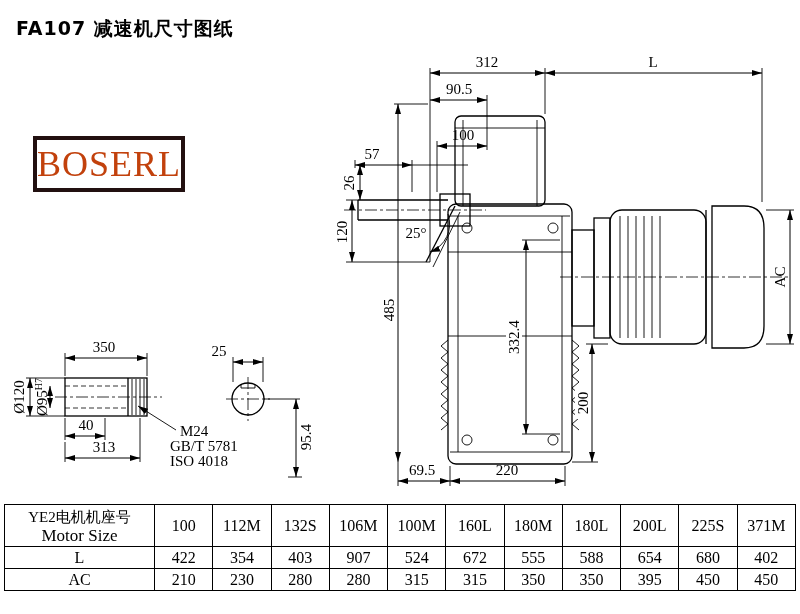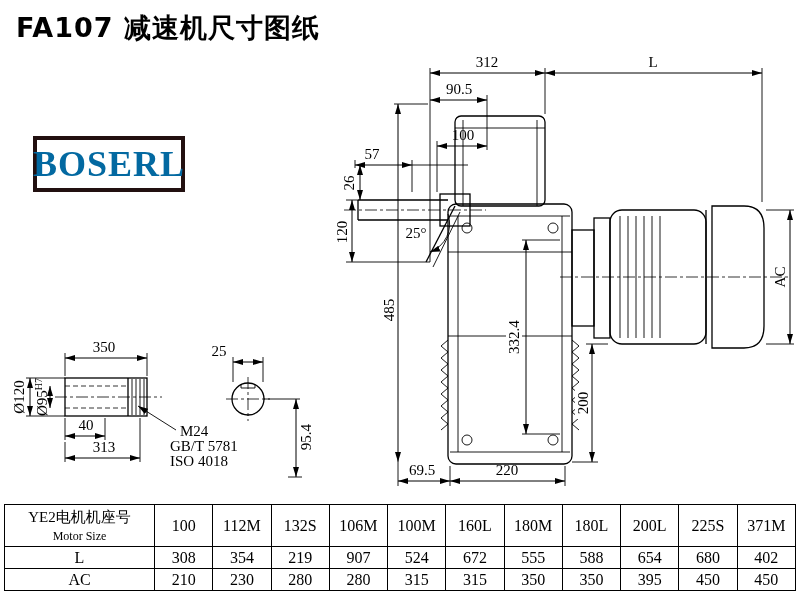--- a/index.html
+++ b/index.html
@@ -1,38 +1,38 @@
 <!DOCTYPE html>
 <html><head>
 <meta charset="utf-8">
 <style>
   *{margin:0;padding:0;box-sizing:border-box}
   html,body{width:800px;height:614px;background:#fff;overflow:hidden}
   #stage{position:relative;width:800px;height:614px;background:#fff;font-family:"Liberation Serif",serif;color:#000}
 
-  .title{position:absolute;left:16px;top:10px;font-family:"DejaVu Sans",sans-serif;font-weight:bold;font-size:27px;letter-spacing:1px;white-space:nowrap}
+  .title{position:absolute;left:16px;top:16px;font-family:"DejaVu Sans",sans-serif;font-weight:bold;font-size:19px;letter-spacing:1px;white-space:nowrap}
 
   .logo{position:absolute;left:33px;top:136px;width:152px;height:56px;border:4px solid #221010;background:#fff;display:flex;align-items:center;justify-content:center}
-  .logo span{font-family:"Liberation Serif",serif;font-weight:bold;font-size:36px;color:#0369a1;letter-spacing:1px}
+  .logo span{font-family:"Liberation Serif",serif;font-weight:normal;font-size:36px;color:#c2410c;letter-spacing:1px}
 
   svg.draw{position:absolute;left:0;top:0}
   .ol{stroke:#000;stroke-width:1.3;fill:none}
   .tl{stroke:#000;stroke-width:0.9;fill:none}
   .dl{stroke:#000;stroke-width:1;fill:none}
   .cl{stroke:#000;stroke-width:0.8;fill:none;stroke-dasharray:12 3 3 3}
   .hd{stroke:#000;stroke-width:0.8;fill:none;stroke-dasharray:5 3}
   .dt{font-family:"Liberation Serif",serif;font-size:15px;fill:#000;text-anchor:middle}
   .dts{font-family:"Liberation Serif",serif;font-size:15px;fill:#000;text-anchor:start}
   .wbg{fill:#fff;stroke:none}
 
   table.dim{position:absolute;left:4px;top:504px;width:792px;border-collapse:collapse;table-layout:fixed;background:#fff;border:1px solid #000}
   table.dim th,table.dim td{border:1px solid #000;text-align:center;vertical-align:middle;font-family:"Liberation Serif",serif;font-size:16px;font-weight:normal;height:22px;padding:0}
   table.dim .hdr{height:42px}
   table.dim .cn{font-size:15px;line-height:20px}
-  table.dim .en{font-size:12px;line-height:18px}
+  table.dim .en{font-size:17px;line-height:18px}
 </style>
 </head>
 <body>
 
 <div id="stage">
 
   <div class="title">FA107 减速机尺寸图纸</div>
 
   <div class="logo">
     <span>BOSERL</span>
@@ -290,23 +290,23 @@
         <th>100M</th>
         <th>160L</th>
         <th>180M</th>
         <th>180L</th>
         <th>200L</th>
         <th>225S</th>
         <th>371M</th>
       </tr>
       <tr>
         <td>L</td>
-        <td>308</td>
+        <td>422</td>
         <td>354</td>
-        <td>219</td>
+        <td>403</td>
         <td>907</td>
         <td>524</td>
         <td>672</td>
         <td>555</td>
         <td>588</td>
         <td>654</td>
         <td>680</td>
         <td>402</td>
       </tr>
       <tr>

